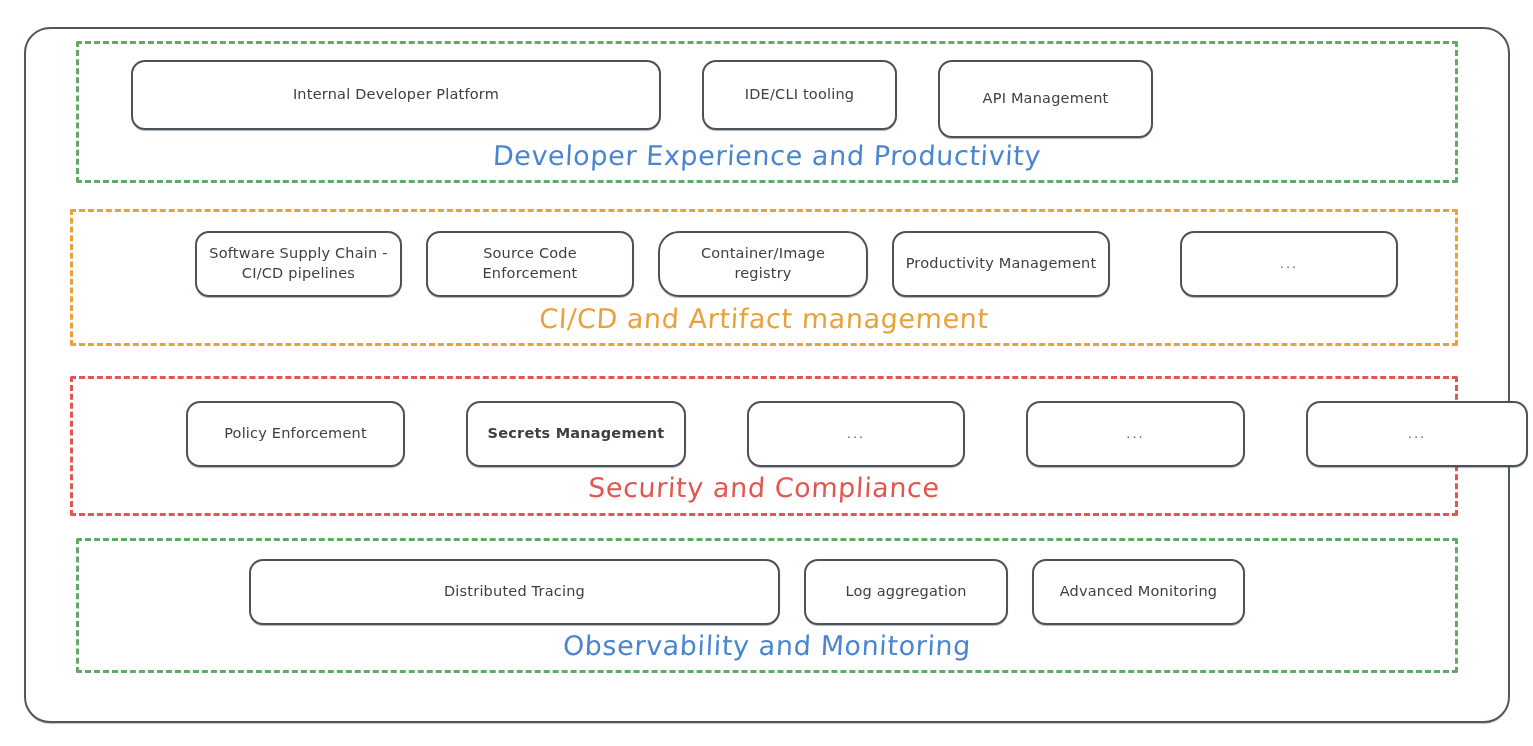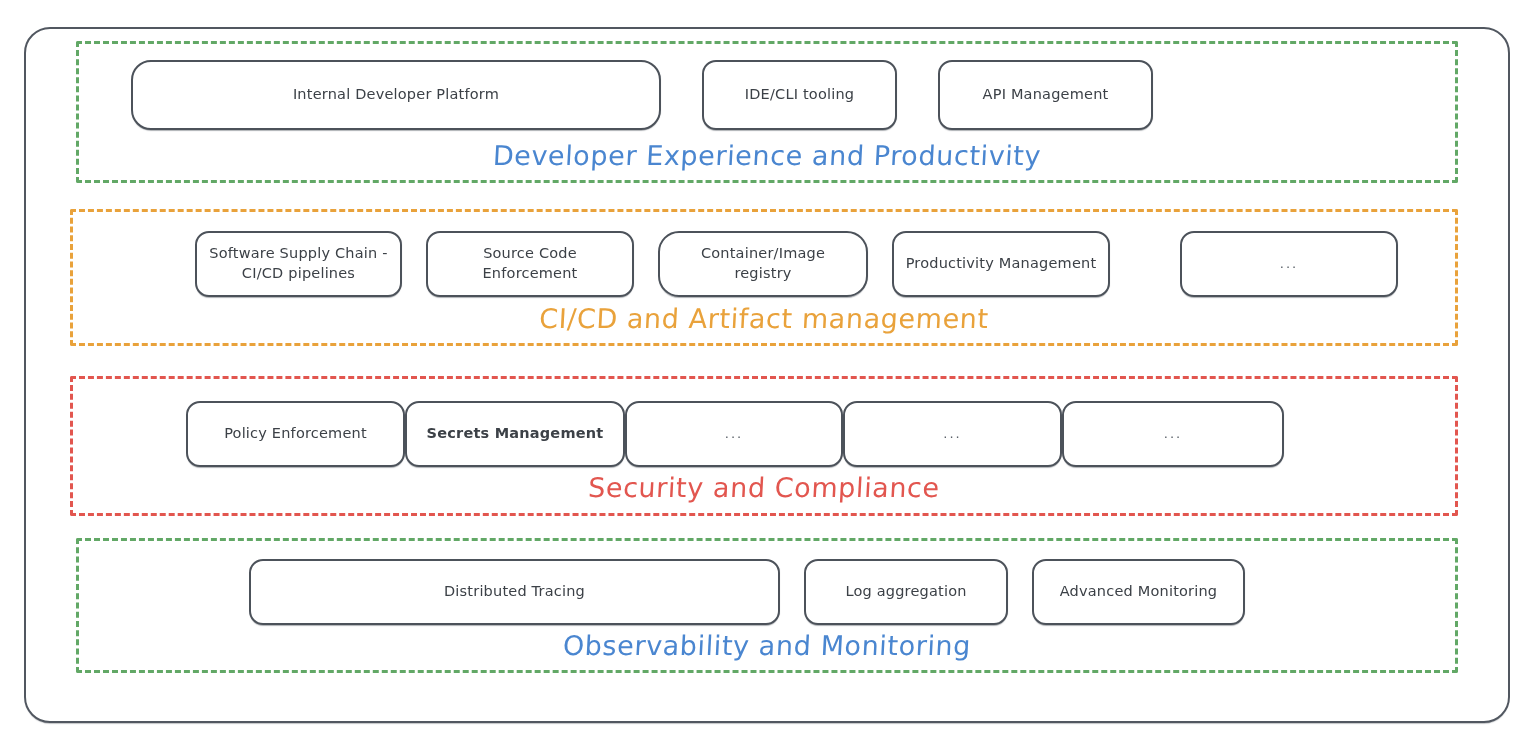--- a/index.html
+++ b/index.html
@@ -98,27 +98,27 @@
 <body>
 
 <div id="canvas">
 
   <div class="outer-frame"></div>
 
   <div class="section green" style="left:76px; top:41px; width:1382px; height:142px;">
     <div class="section-label label-blue" style="bottom:9px;">Developer Experience and Productivity</div>
   </div>
   <div class="row" style="left:131px; top:60px; gap:41px;">
-    <div class="node" style="width:530px; height:70px;border-radius:20px;">
+    <div class="node" style="width:530px; height:70px;">
       <span class="node-text">Internal Developer Platform</span>
     </div>
     <div class="node" style="width:195px; height:70px;">
       <span class="node-text">IDE/CLI tooling</span>
     </div>
-    <div class="node" style="width:215px; height:70px;">
+    <div class="node" style="width:215px; height:78px;">
       <span class="node-text">API Management</span>
     </div>
   </div>
 
   <div class="section orange" style="left:70px; top:209px; width:1388px; height:137px;">
     <div class="section-label label-orange" style="bottom:9px;">CI/CD and Artifact management</div>
   </div>
   <div class="row" style="left:183px; top:231px; gap:24px;padding-left:12px;">
     <div class="node" style="width:207px; height:66px;">
       <span class="node-text">Software Supply Chain -
@@ -134,21 +134,21 @@
       <span class="node-text">Productivity Management</span>
     </div>
     <div class="node ellipsis" style="width:218px; height:66px; margin-left:46px;">
       <span class="node-text">...</span>
     </div>
   </div>
 
   <div class="section red" style="left:70px; top:376px; width:1388px; height:140px;">
     <div class="section-label label-red" style="bottom:10px;">Security and Compliance</div>
   </div>
-  <div class="row" style="left:186px; top:401px; ">
+  <div class="row" style="left:186px; top:401px; gap:61px;">
     <div class="node" style="width:219px; height:66px;">
       <span class="node-text">Policy Enforcement</span>
     </div>
     <div class="node" style="width:220px; height:66px;font-weight:bold;">
       <span class="node-text">Secrets Management</span>
     </div>
     <div class="node ellipsis" style="width:218px; height:66px;">
       <span class="node-text">...</span>
     </div>
     <div class="node ellipsis" style="width:219px; height:66px;">

